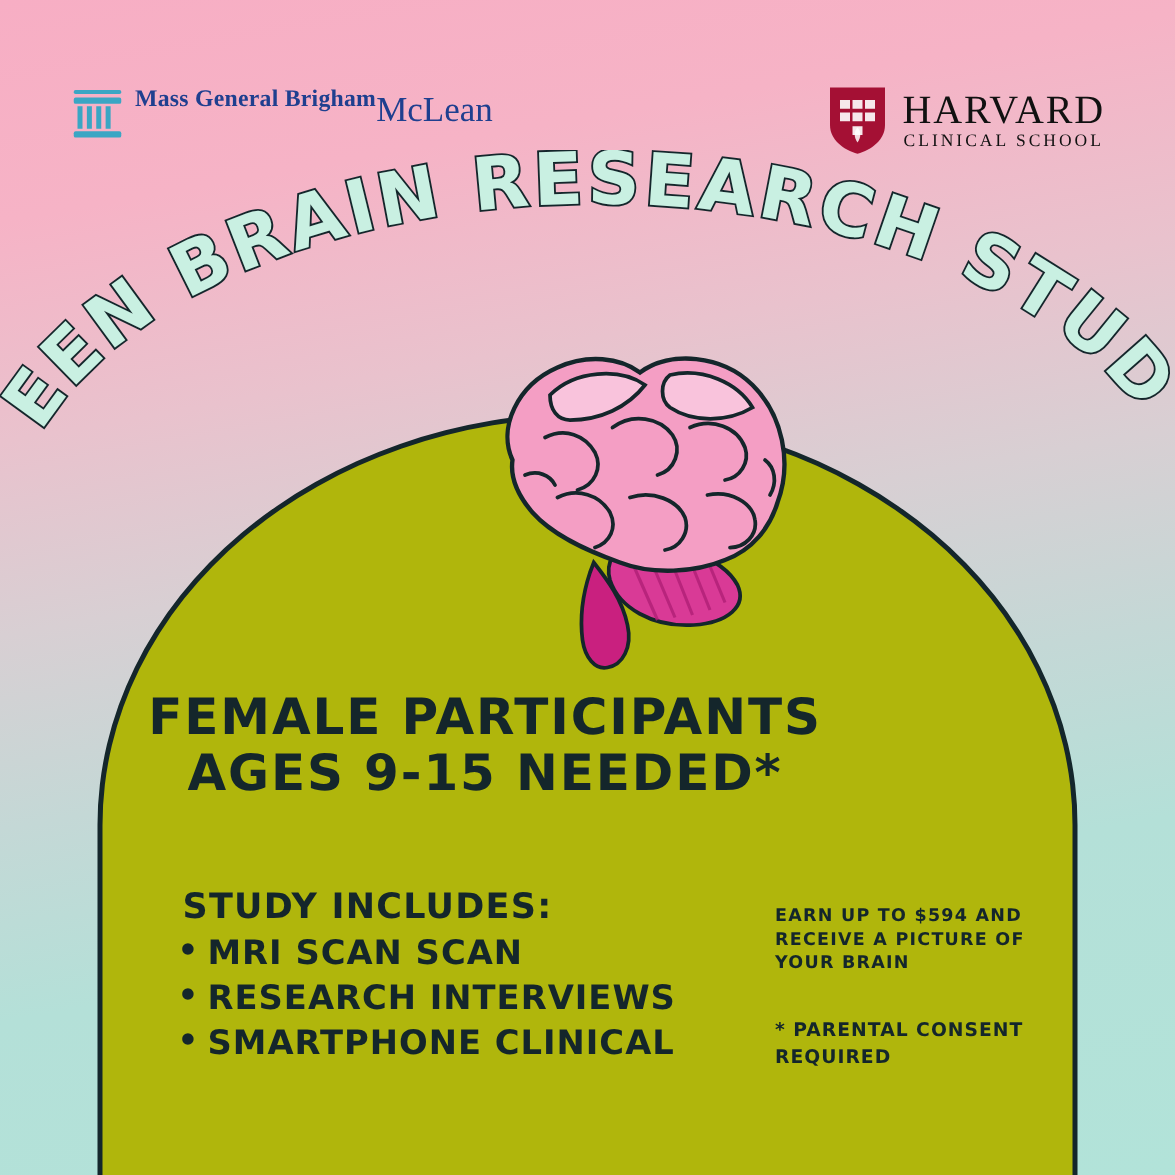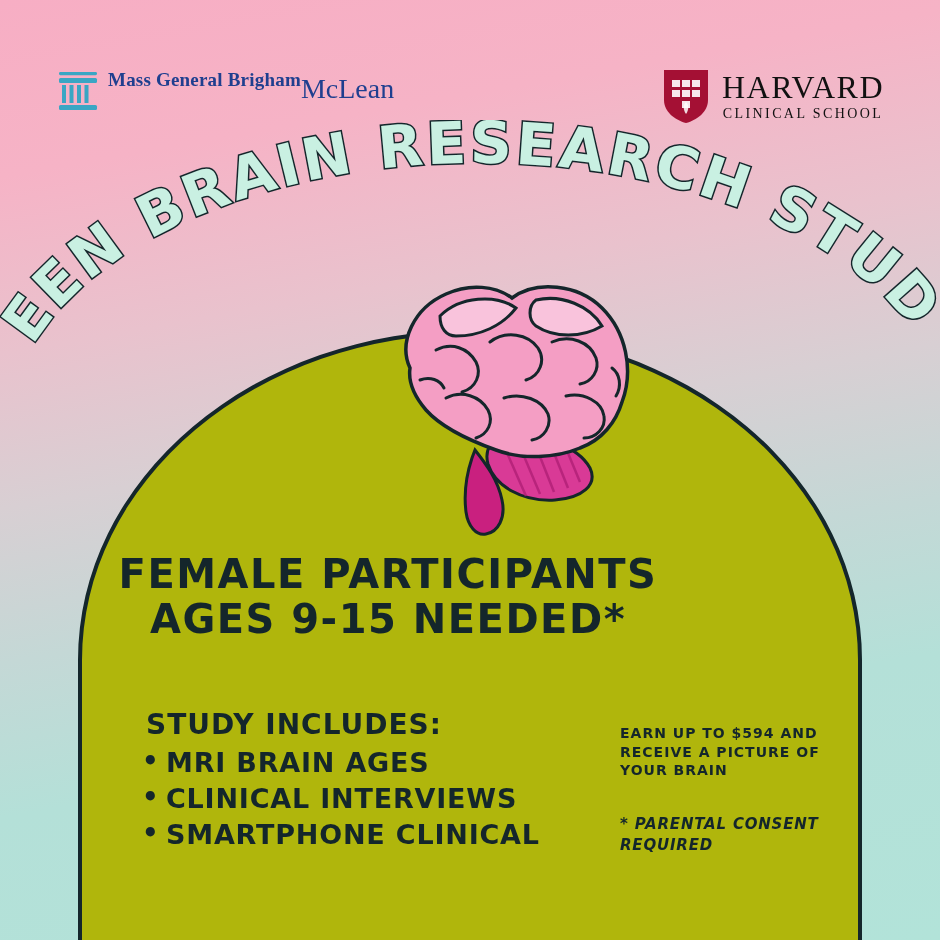--- a/index.html
+++ b/index.html
@@ -213,21 +213,20 @@
     margin: 0;
   }
   .consent {
     font-family: "DejaVu Sans", sans-serif;
     font-weight: bold;
     font-size: 15px;
     letter-spacing: 0.8px;
     line-height: 1.35;
     color: #14262b;
     margin: 34px 0 0 0;
-    font-style: italic;
   }
 </style>
 </head>
 <body>
 
 <div id="poster">
 
   <div class="arch"></div>
 
   <div class="logo-mgb">
@@ -310,22 +309,22 @@
 
   <div class="headline">
     <div>FEMALE PARTICIPANTS</div>
     <div>AGES 9-15 NEEDED*</div>
   </div>
 
   <div class="body-cols">
     <div class="col-left">
       <div class="includes-title">STUDY INCLUDES:</div>
       <ul class="includes-list">
-        <li>MRI BRAIN AGES</li>
-        <li>CLINICAL INTERVIEWS</li>
+        <li>MRI SCAN SCAN</li>
+        <li>RESEARCH INTERVIEWS</li>
         <li>SMARTPHONE CLINICAL</li>
       </ul>
     </div>
     <div class="col-right">
       <p class="earn">EARN UP TO $594 AND RECEIVE A PICTURE OF YOUR BRAIN</p>
       <p class="consent">* PARENTAL CONSENT REQUIRED</p>
     </div>
   </div>
 
 </div>

